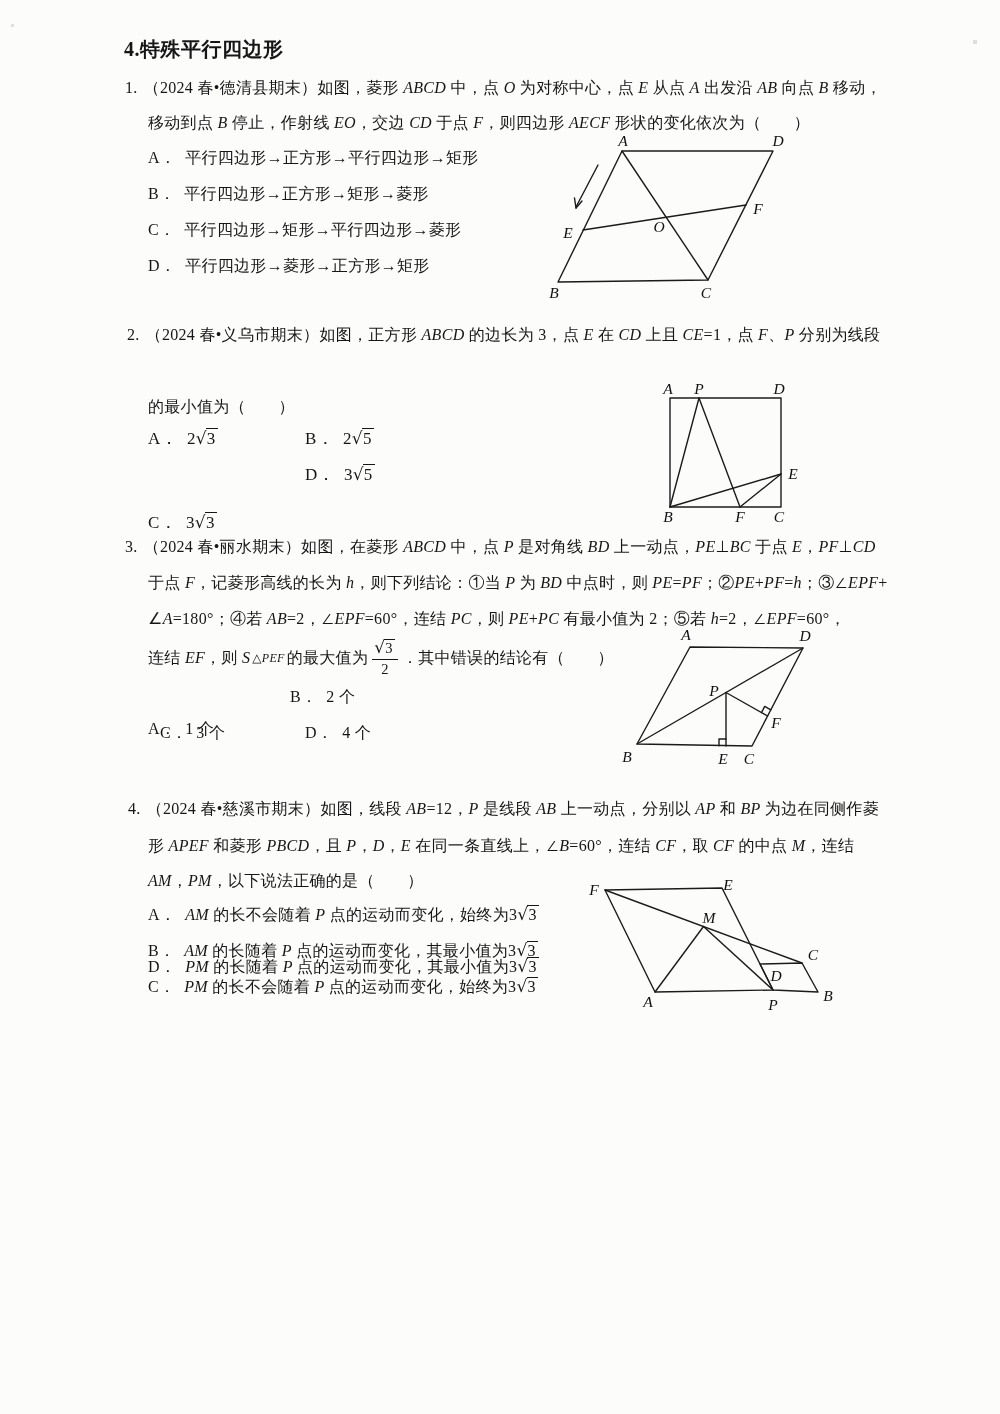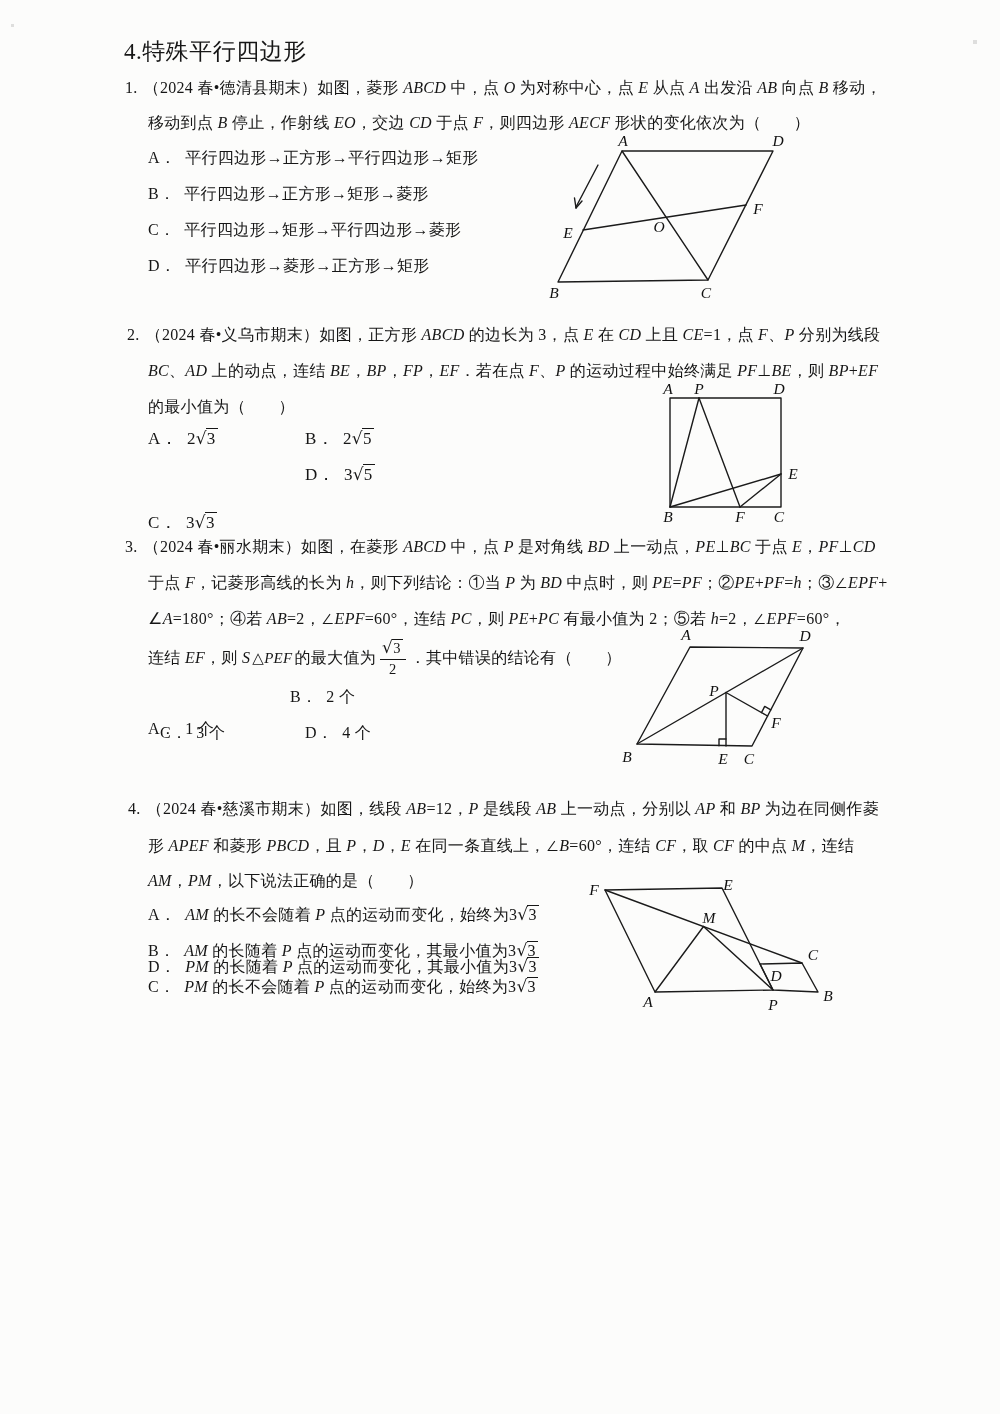--- a/index.html
+++ b/index.html
@@ -2,28 +2,28 @@
 <html><head>
 <meta charset="utf-8">
 <style>
   html,body{margin:0;padding:0;background:#e8e8e8;}
   .page{
     position:relative;width:1000px;height:1414px;margin:0 auto;
     background:#fcfcfb;color:#161616;overflow:hidden;
     font-family:"Liberation Serif", serif;
   }
   .tline{position:absolute;white-space:nowrap;font-size:16px;letter-spacing:.3px;line-height:20px;}
-  .title{position:absolute;font-size:23px;font-weight:normal;letter-spacing:.5px;}
+  .title{position:absolute;font-size:20px;font-weight:bold;letter-spacing:.5px;}
   .pnum{margin-right:6px;}
   .opt-label{margin-right:9px;}
   .opt-math{font-size:17px;}
   .sqrt-sign{font-family:"DejaVu Sans",sans-serif;font-size:17px;margin-right:-1px;}
   .radicand{border-top:1.6px solid #161616;padding:0 2px 0 1px;}
   .fline{display:flex;align-items:center;height:36px;}
-  .subsc{font-size:15px;vertical-align:-4px;margin:0 2px;}
+  .subsc{font-size:12px;vertical-align:-4px;margin:0 2px;}
   .frac{display:inline-flex;flex-direction:column;align-items:center;margin:0 4px;font-size:14.5px;line-height:1.15;}
   .fnum{border-bottom:1.6px solid #161616;padding:0 3px 1px 2px;}
   .fden{padding-top:1px;}
   i{font-style:italic;}
   svg{position:absolute;overflow:visible;}
   svg .edge{stroke:#1b1b1b;stroke-width:1.4;fill:none;stroke-linejoin:round;stroke-linecap:round;}
   svg text{font-family:"Liberation Serif",serif;font-style:italic;font-size:15.5px;fill:#111;}
   .artifact{position:absolute;background:#c9c9c9;opacity:.6;}
 </style>
 </head>
@@ -55,21 +55,20 @@
     <text x="78" y="18" text-anchor="middle">A</text>
     <text x="233" y="18" text-anchor="middle">D</text>
     <text x="9" y="170" text-anchor="middle">B</text>
     <text x="161" y="170" text-anchor="middle">C</text>
     <text x="23" y="110" text-anchor="middle">E</text>
     <text x="213" y="86" text-anchor="middle">F</text>
     <text x="114" y="104" text-anchor="middle">O</text>
   </svg>
 
   <div class="tline" style="left:127px;top:325px;"><span class="pnum">2.</span><span>（2024 春•义乌市期末）如图，正方形 <i>ABCD</i> 的边长为 3，点 <i>E</i> 在 <i>CD</i> 上且 <i>CE</i>=1，点 <i>F</i>、<i>P</i> 分别为线段</span></div>
-  <div class="tline" style="left:148px;top:361px;"><span><i>BC</i>、<i>AD</i> 上的动点，连结 <i>BE</i>，<i>BP</i>，<i>FP</i>，<i>EF</i>．若在点 <i>F</i>、<i>P</i> 的运动过程中始终满足 <i>PF</i>⊥<i>BE</i>，则 <i>BP</i>+<i>EF</i></span></div>
   <div class="tline" style="left:148px;top:397px;"><span>的最小值为（　　）</span></div>
   <div class="tline opt-math" style="left:148px;top:428px;"><span class="opt-label">A．</span><span>2</span><span class="sqrt-sign">√</span><span class="radicand">3</span></div>
   <div class="tline opt-math" style="left:305px;top:428px;"><span class="opt-label">B．</span><span>2</span><span class="sqrt-sign">√</span><span class="radicand">5</span></div>
   <div class="tline opt-math" style="left:148px;top:464px;margin-top:48px;"><span class="opt-label">C．</span><span>3</span><span class="sqrt-sign">√</span><span class="radicand">3</span></div>
   <div class="tline opt-math" style="left:305px;top:464px;"><span class="opt-label">D．</span><span>3</span><span class="sqrt-sign">√</span><span class="radicand">5</span></div>
 
   <svg style="left:653px;top:382px;" width="152" height="145">
     <g class="edge">
       <polygon points="17,16 128,16 128,125 17,125" class="edge"></polygon>
       <line x1="17" y1="125" x2="46" y2="16"></line>

